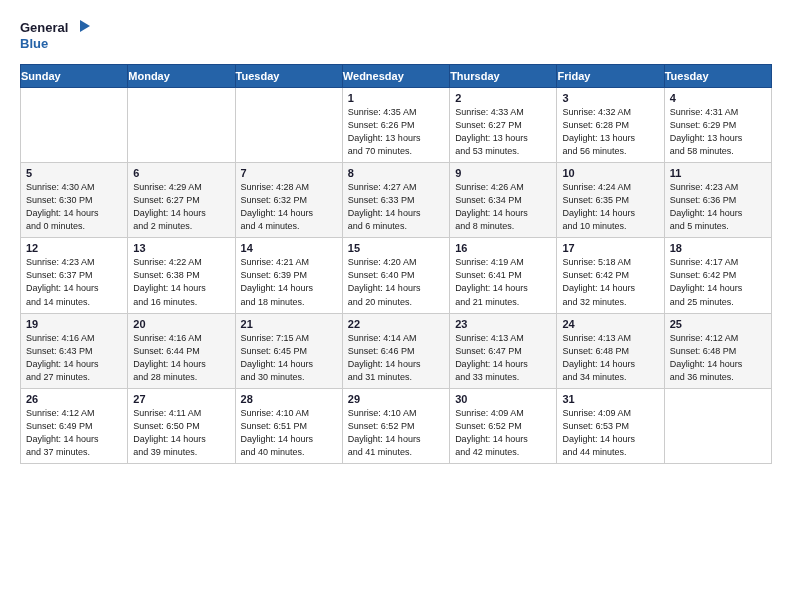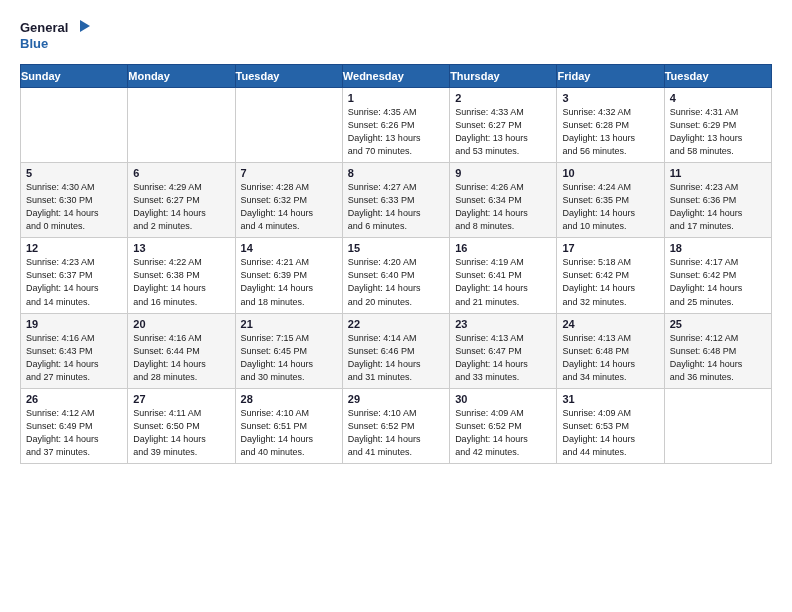--- a/index.html
+++ b/index.html
@@ -183,21 +183,21 @@
             <div class="day-info">Sunrise: 4:24 AM</div>
             <div class="day-info">Sunset: 6:35 PM</div>
             <div class="day-info">Daylight: 14 hours</div>
             <div class="day-info">and 10 minutes.</div>
           </td>
           <td>
             <div class="day-num">11</div>
             <div class="day-info">Sunrise: 4:23 AM</div>
             <div class="day-info">Sunset: 6:36 PM</div>
             <div class="day-info">Daylight: 14 hours</div>
-            <div class="day-info">and 17 minutes.</div>
+            <div class="day-info">and 5 minutes.</div>
           </td>
         </tr>
         <tr>
           <td>
             <div class="day-num">12</div>
             <div class="day-info">Sunrise: 4:23 AM</div>
             <div class="day-info">Sunset: 6:37 PM</div>
             <div class="day-info">Daylight: 14 hours</div>
             <div class="day-info">and 14 minutes.</div>
           </td>

